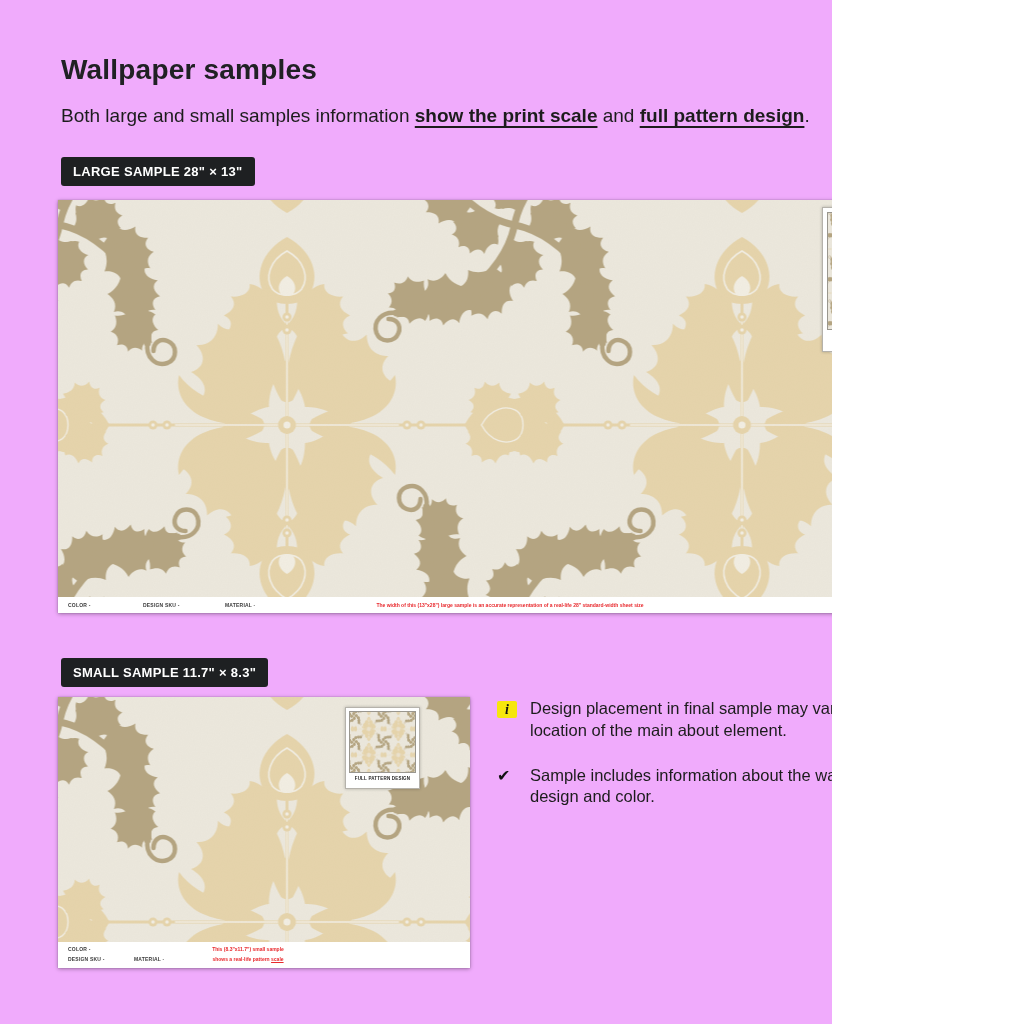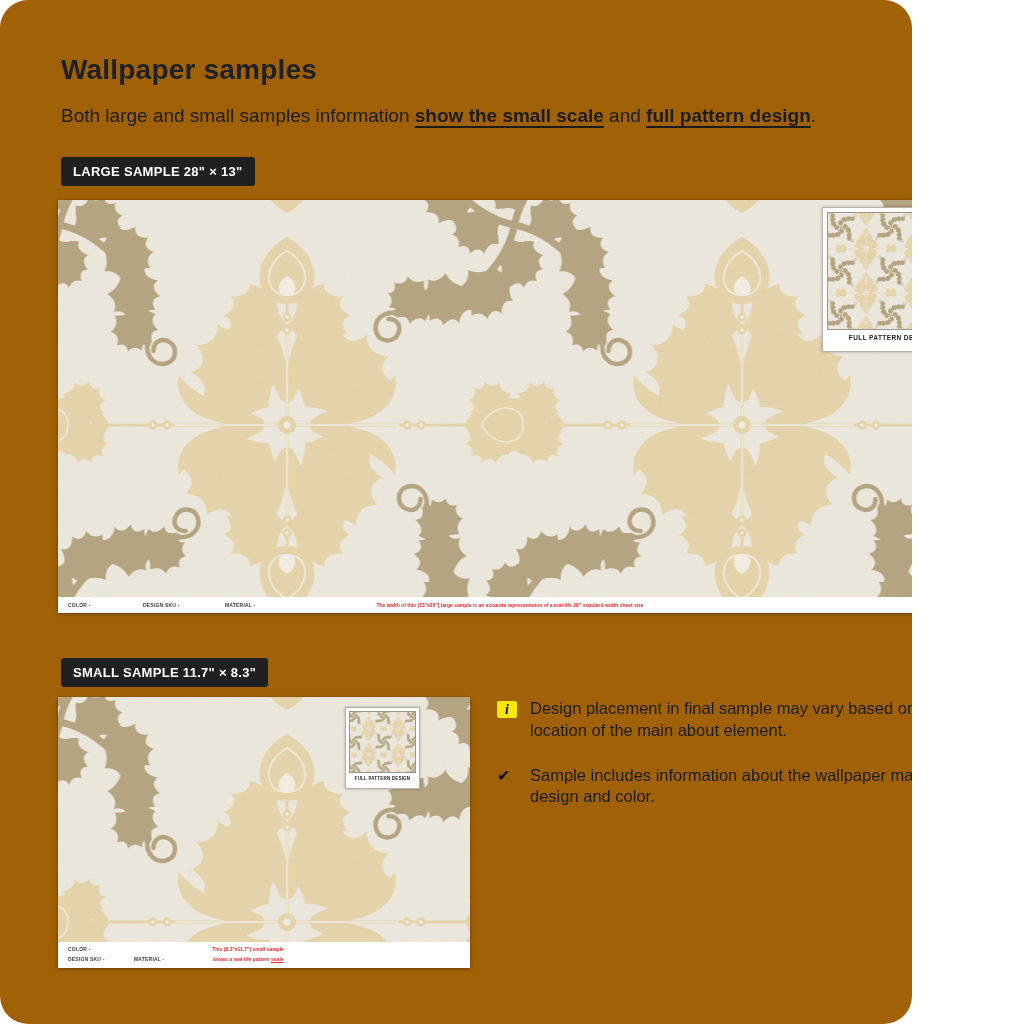--- a/index.html
+++ b/index.html
@@ -1,18 +1,18 @@
 <!DOCTYPE html>
 <html><head>
 <meta charset="utf-8">
 <style>
   * { margin:0; padding:0; box-sizing:border-box; }
   html,body { background:#ffffff; }
   body { font-family:"Liberation Sans", sans-serif; color:#1d1d1d; }
-  .page { position:relative; width:912px; height:1024px; background:#a16207; overflow:hidden;border-radius:28px; }
+  .page { position:relative; width:832px; height:1024px; background:#f0abfc; overflow:hidden; }
 
   .h1 { position:absolute; left:61px; top:54px; font-size:28px; font-weight:700; color:#202124; letter-spacing:0.2px; }
   .subtitle { position:absolute; left:61px; top:105px; font-size:19px; color:#1c1c1c; }
   .subtitle strong { font-weight:700; }
   .u { text-decoration:underline; text-decoration-thickness:2px; text-underline-offset:4px; }
 
   .pill { position:absolute; background:#1e2022; color:#ffffff; font-size:13px; font-weight:700;
           letter-spacing:0.3px; padding:7px 12px 7px 12px; border-radius:3px; white-space:nowrap; }
   #pill-large { left:61px; top:157px; }
   #pill-small { left:61px; top:658px; }
@@ -51,21 +51,21 @@
   .check { display:inline-block; font-size:16px; color:#111; line-height:17px; }
   .note-text { margin-left:33px; width:437px; font-size:16.5px; line-height:1.32; color:#1c1c1c; }
 </style>
 </head>
 <body>
 
 <div class="page">
 
   <div class="h1">Wallpaper samples</div>
 
-  <div class="subtitle"><span>Both large and small samples information </span><strong class="u">show the small scale</strong><span> and </span><strong class="u">full pattern design</strong><span>.</span></div>
+  <div class="subtitle"><span>Both large and small samples information </span><strong class="u">show the print scale</strong><span> and </span><strong class="u">full pattern design</strong><span>.</span></div>
 
   <div class="pill" id="pill-large">LARGE SAMPLE 28" × 13"</div>
 
   <div class="sample" id="sample-large">
     <div class="pattern" id="pat-large">
         <svg width="905" height="397" viewBox="0 0 905 397" xmlns="http://www.w3.org/2000/svg">
   <defs>
     <g id="lg-br">
       <path d="M0,0 C25,5 50,22 68,48 C82,68 90,92 88,118" fill="none" stroke="#b4a480" stroke-width="7" stroke-linecap="round"></path>
       <path d="M88,118 C86,132 96,142 108,138 C118,134 118,120 108,116 C100,113 94,118 94,126" fill="none" stroke="#b4a480" stroke-width="4.5" stroke-linecap="round"></path>

